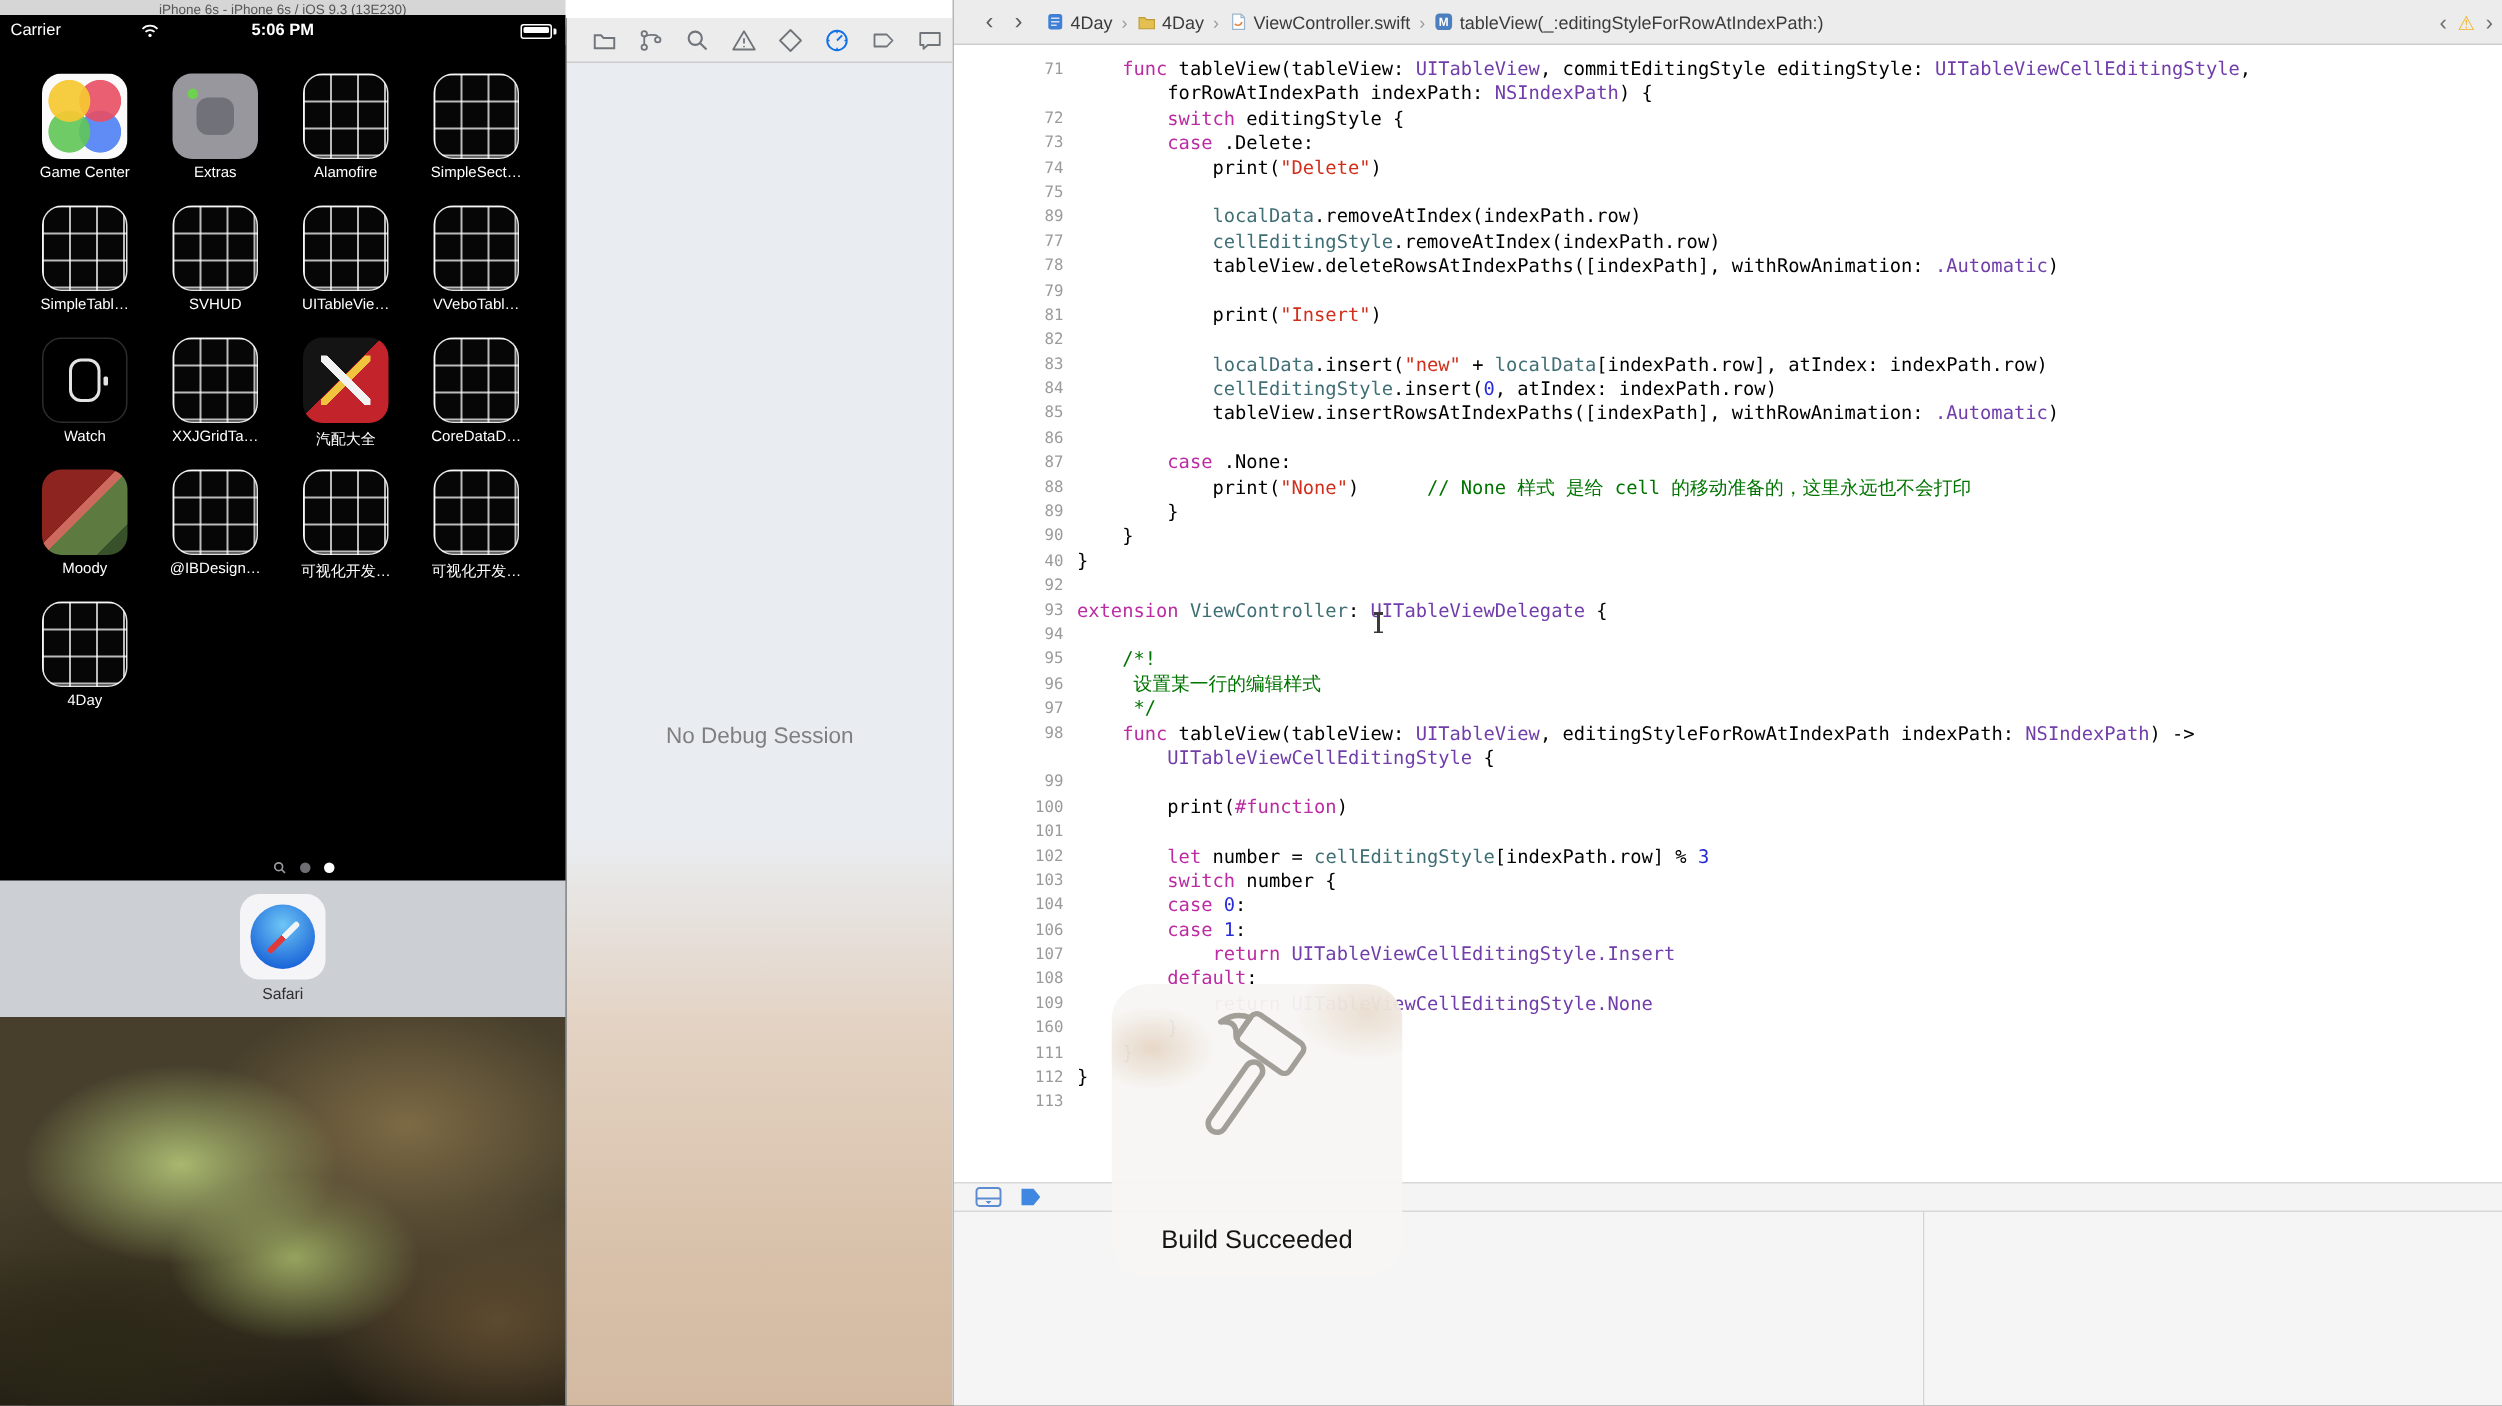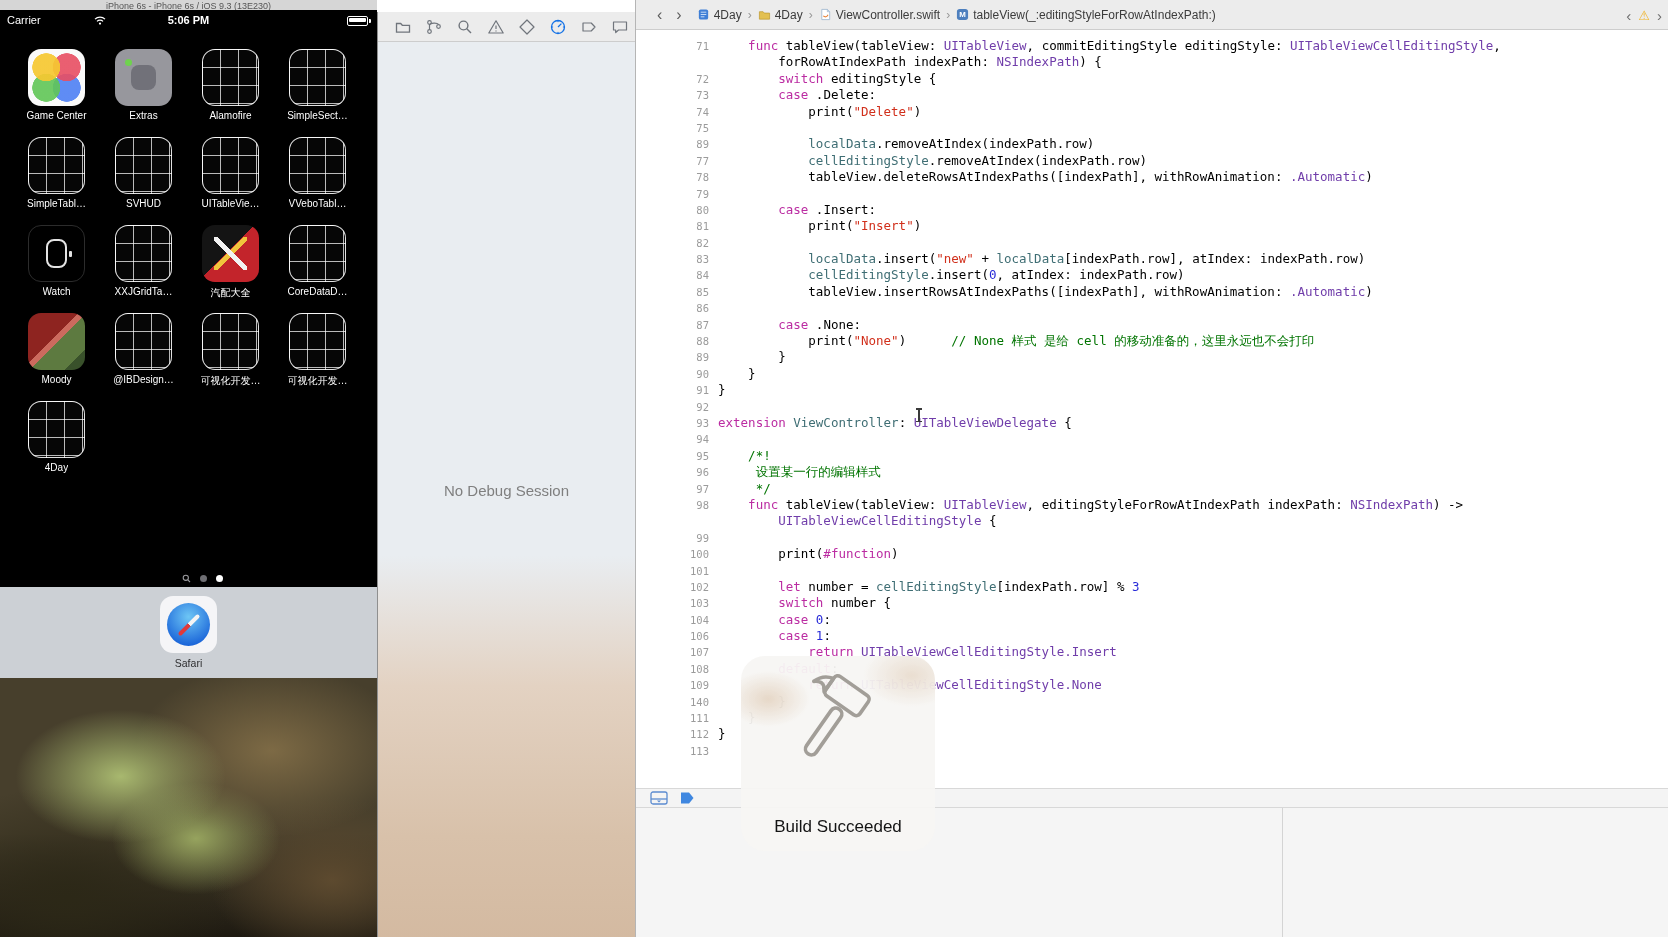--- a/index.html
+++ b/index.html
@@ -374,24 +374,20 @@
         </div>
         <div class="crow">
           <span class="ln">78</span>
           <span class="ct"><span class="p">            tableView.deleteRowsAtIndexPaths([indexPath], withRowAnimation: </span><span class="t">.Automatic</span><span class="p">)</span></span>
         </div>
         <div class="crow">
           <span class="ln">79</span>
           <span class="ct"></span>
         </div>
         <div class="crow">
-          <span class="ln">80</span>
-          <span class="ct"><span class="p">        </span><span class="k">case</span><span class="p"> .Insert:</span></span>
-        </div>
-        <div class="crow">
           <span class="ln">81</span>
           <span class="ct"><span class="p">            print(</span><span class="s">"Insert"</span><span class="p">)</span></span>
         </div>
         <div class="crow">
           <span class="ln">82</span>
           <span class="ct"></span>
         </div>
         <div class="crow">
           <span class="ln">83</span>
           <span class="ct"><span class="p">            </span><span class="v">localData</span><span class="p">.insert(</span><span class="s">"new"</span><span class="p"> + </span><span class="v">localData</span><span class="p">[indexPath.row], atIndex: indexPath.row)</span></span>
@@ -418,21 +414,21 @@
         </div>
         <div class="crow">
           <span class="ln">89</span>
           <span class="ct"><span class="p">        }</span></span>
         </div>
         <div class="crow">
           <span class="ln">90</span>
           <span class="ct"><span class="p">    }</span></span>
         </div>
         <div class="crow">
-          <span class="ln">91</span>
+          <span class="ln">40</span>
           <span class="ct"><span class="p">}</span></span>
         </div>
         <div class="crow">
           <span class="ln">92</span>
           <span class="ct"></span>
         </div>
         <div class="crow">
           <span class="ln">93</span>
           <span class="ct"><span class="k">extension</span><span class="p"> </span><span class="v">ViewController</span><span class="p">: </span><span class="t">UITableViewDelegate</span><span class="p"> {</span></span>
         </div>
@@ -494,21 +490,21 @@
         </div>
         <div class="crow">
           <span class="ln">108</span>
           <span class="ct"><span class="p">        </span><span class="k">default</span><span class="p">:</span></span>
         </div>
         <div class="crow">
           <span class="ln">109</span>
           <span class="ct"><span class="p">            </span><span class="k">return</span><span class="p"> </span><span class="t">UITableViewCellEditingStyle.None</span></span>
         </div>
         <div class="crow">
-          <span class="ln">140</span>
+          <span class="ln">160</span>
           <span class="ct"><span class="p">        }</span></span>
         </div>
         <div class="crow">
           <span class="ln">111</span>
           <span class="ct"><span class="p">    }</span></span>
         </div>
         <div class="crow">
           <span class="ln">112</span>
           <span class="ct"><span class="p">}</span></span>
         </div>

